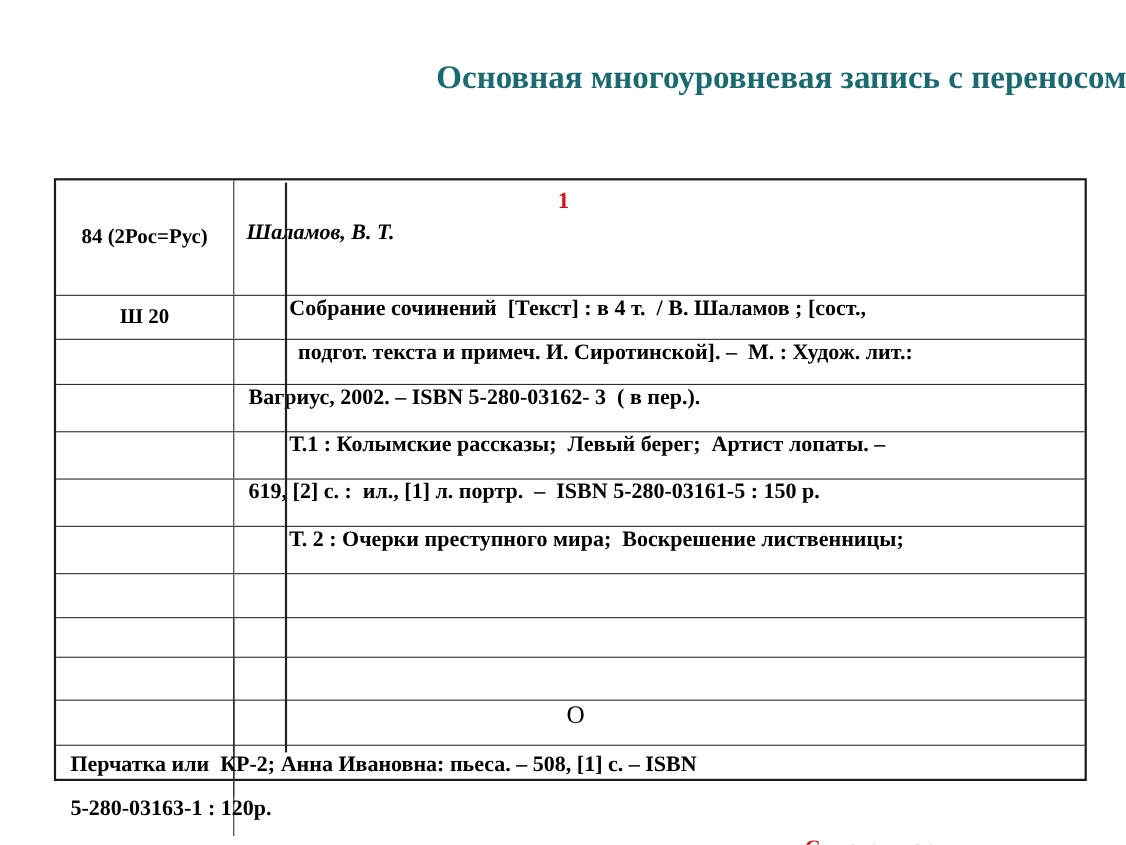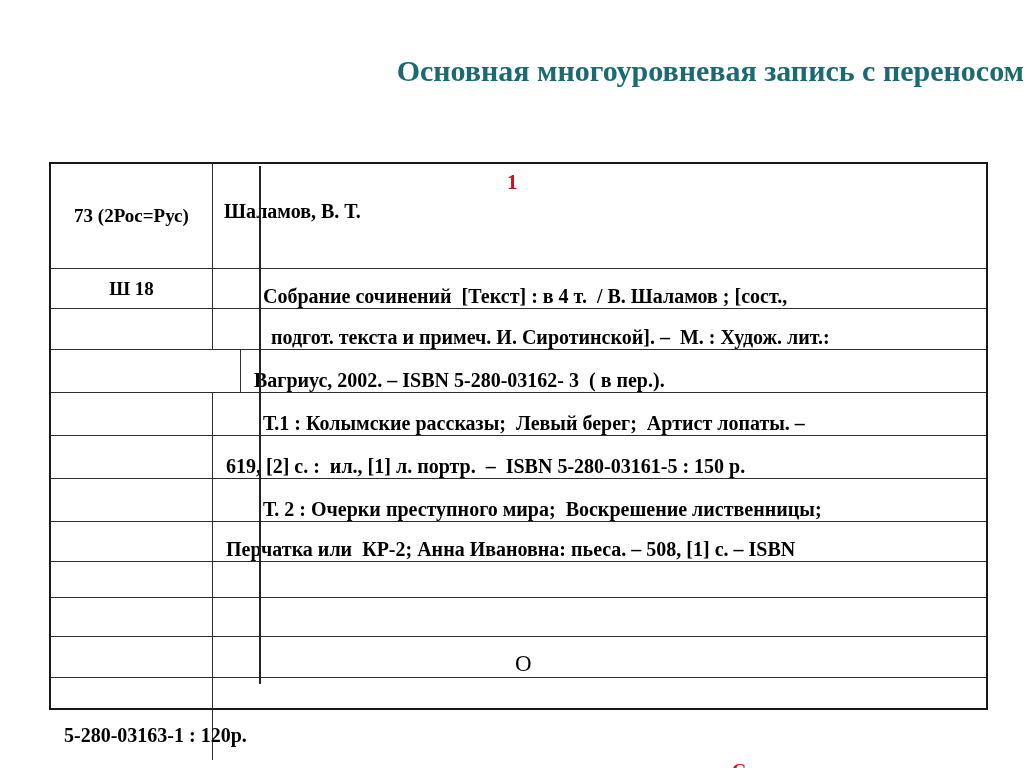--- a/index.html
+++ b/index.html
@@ -21,65 +21,65 @@
   }
   .row{display:flex;box-sizing:border-box;border-bottom:1px solid #2e2e2e;}
   .row:last-child{border-bottom:none;}
   .cl{ 
     width:162px;flex:0 0 162px;box-sizing:border-box;
     border-right:1px solid #2e2e2e;
     display:flex;align-items:center;justify-content:center;
     font-weight:bold;font-size:19px;white-space:pre;
   }
   .cm{ 
-    flex:1;display:flex;align-items:flex-end;position:relative;
+    flex:1;display:flex;align-items:flex-start;position:relative;
     font-weight:bold;font-size:20px;white-space:pre;
   }
   .cm.col{flex-direction:column;align-items:stretch;justify-content:flex-start;}
   .cardnum{
     margin:4px 0 0 294px;height:30px;line-height:28px;
     color:var(--accent-red,#CC1518);font-size:21px;font-weight:bold;
   }
-  .heading{margin-left:11px;line-height:26px;}
+  .heading{margin-left:11px;line-height:26px;font-style:italic;}
   .t-cont{margin-left:13px;}
   .t-indent{margin-left:50px;}
   .note{
     width:100%;text-align:right;padding-right:122px;box-sizing:border-box;
     color:var(--accent-red,#CC1518);
   }
   .hole{margin-left:302px;font-size:23px;font-weight:normal;}
   .vline{ 
     position:absolute;left:208px;top:2px;width:1.5px;height:518px;
     background:#222;z-index:3;
   }
   
-  .r1{height:105px;} .r2{height:40px;} .r3{height:41px;gap:45px;} .r4{height:43px;padding-left:28px;}
-  .r5{height:43px;} .r6{height:43px;} .r7{height:43px;} .r8{height:40px;}
+  .r1{height:105px;} .r2{height:40px;} .r3{height:41px;gap:45px;} .r4{height:43px;}
+  .r5{height:43px;} .r6{height:43px;} .r7{height:43px;} .r8{height:40px;flex-direction:column;}
   .r9{height:36px;flex-direction:column;} .r10{height:39px;flex-direction:column;} .r11{height:41px;} .r12{height:30px;}
 </style>
 </head>
 <body>
 
 <div class="title">
   <div>Основная многоуровневая запись с переносом</div>
 </div>
 
 <div class="tbl">
   <div class="vline"></div>
 
   <div class="row r1">
-    <div class="cl">73 (2Рос=Рус)</div>
+    <div class="cl">84 (2Рос=Рус)</div>
     <div class="cm col">
       <div class="cardnum">1</div>
       <div class="heading">Шаламов, В. Т.</div>
     </div>
   </div>
 
   <div class="row r2">
-    <div class="cl">Ш 18</div>
+    <div class="cl">Ш 20</div>
     <div class="cm">
       <span class="t-indent">Собрание сочинений  [Текст] : в 4 т.  / В. Шаламов ; [сост.,</span>
     </div>
   </div>
 
   <div class="row r3">
     <div class="cl"></div>
     <div class="cm">
       <span class="t-cont">подгот. текста и примеч. И. Сиротинской]. –  М. : Худож. лит.:</span>
     </div>

